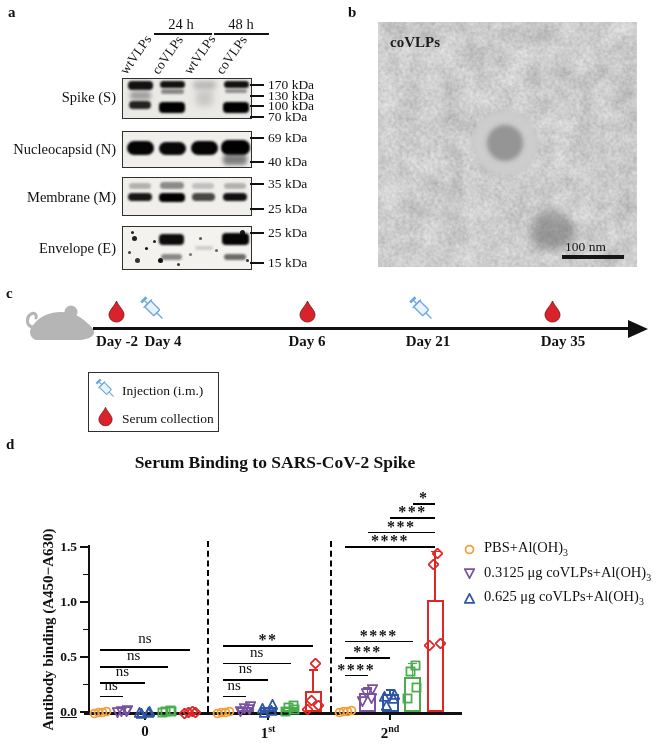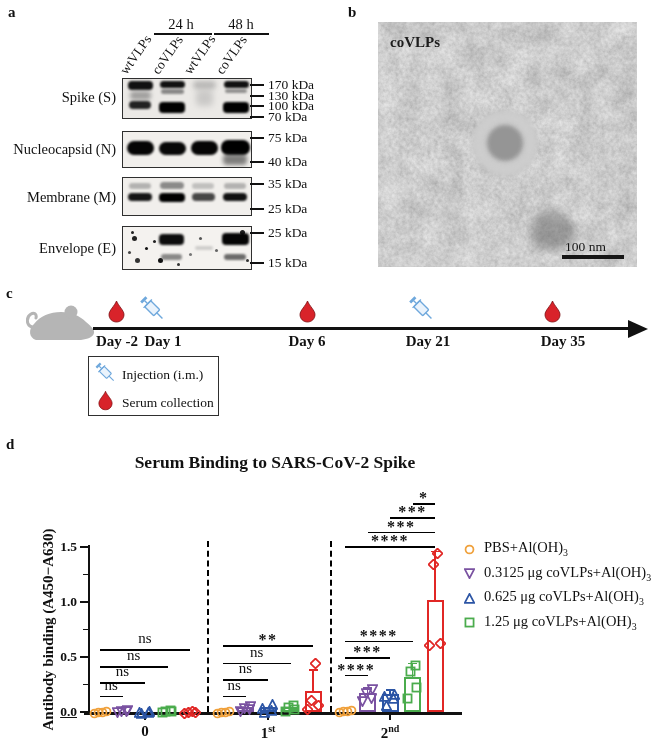--- a/index.html
+++ b/index.html
@@ -87,21 +87,21 @@
 
   <div class="rowlab" style="top:142px">Nucleocapsid (N)</div>
   <div class="blot" style="left:122px;top:131px;width:128px;height:35px">
     <div class="bd" style="left:4px;top:9px;width:27px;height:14px;border-radius:7px;background:#050505"></div>
     <div class="bd" style="left:36px;top:10px;width:27px;height:13px;border-radius:7px;background:#080808"></div>
     <div class="bd" style="left:68px;top:9px;width:27px;height:14px;border-radius:7px;background:#050505"></div>
     <div class="bd" style="left:98px;top:8px;width:29px;height:15px;border-radius:7px;background:#000"></div>
     <div class="bd" style="left:100px;top:22px;width:24px;height:11px;background:#333;opacity:.6;filter:blur(2px)"></div>
   </div>
   <div class="mwtick" style="top:137px"></div>
-    <div class="mwlab" style="top:131px">75 kDa</div>
+    <div class="mwlab" style="top:131px">69 kDa</div>
   <div class="mwtick" style="top:161px"></div>
     <div class="mwlab" style="top:155px">40 kDa</div>
 
   <div class="rowlab" style="top:190px">Membrane (M)</div>
   <div class="blot" style="left:122px;top:177px;width:128px;height:37px">
     <div class="bd" style="left:6px;top:5px;width:22px;height:6px;background:#777;opacity:.5"></div>
     <div class="bd" style="left:5px;top:15px;width:24px;height:8px;background:#161616"></div>
     <div class="bd" style="left:37px;top:4px;width:24px;height:7px;background:#555;opacity:.65"></div>
     <div class="bd" style="left:36px;top:15px;width:26px;height:9px;background:#000"></div>
     <div class="bd" style="left:69px;top:5px;width:22px;height:6px;background:#888;opacity:.45"></div>
@@ -205,26 +205,26 @@
       <rect x="7" y="11" width="12" height="8" rx="1" fill="#eaf3fc"></rect>
       <line x1="7" y1="9.5" x2="7" y2="20.5"></line>
       <line x1="19" y1="15" x2="26.5" y2="15"></line>
     </g>
   </svg>
   <svg class="abs" style="left:544px;top:300px" width="17" height="23" viewBox="0 0 17 23">
     <path d="M8.5 1 C6.5 6 1 10.5 1 14.5 C1 18.9 4.4 22 8.5 22 C12.6 22 16 18.9 16 14.5 C16 10.5 10.5 6 8.5 1 Z" fill="#d8232a" stroke="#7a0d10" stroke-width="0.8"></path>
   </svg>
 
   <div class="day" style="left:85px;top:334px">Day -2</div>
-  <div class="day" style="left:131px;top:334px">Day 1</div>
+  <div class="day" style="left:131px;top:334px">Day 4</div>
   <div class="day" style="left:275px;top:334px">Day 6</div>
   <div class="day" style="left:396px;top:334px">Day 21</div>
   <div class="day" style="left:531px;top:334px">Day 35</div>
 
-  <div class="cbox" style="left:88px;top:356px;width:129px;height:58px">
+  <div class="cbox" style="left:88px;top:372px;width:129px;height:58px">
     <svg class="abs" style="left:4px;top:3px" width="26" height="26" viewBox="0 0 28 30">
       <g transform="rotate(45 14 15)" stroke="#6fa8dc" fill="#ffffff" stroke-width="1.3">
         <rect x="0.5" y="11.5" width="2.6" height="7" fill="#6fa8dc" stroke="none"></rect>
         <line x1="3" y1="15" x2="7" y2="15"></line>
         <rect x="7" y="11" width="12" height="8" rx="1" fill="#eaf3fc"></rect>
         <line x1="7" y1="9.5" x2="7" y2="20.5"></line>
         <line x1="19" y1="15" x2="26.5" y2="15"></line>
       </g>
     </svg>
     <span class="icolab" style="left:33px;top:11px">Injection (i.m.)</span>
@@ -258,28 +258,20 @@
           </span>
         <span class="lg-text"><span>0.3125 μg coVLPs+Al(OH)</span><sub>3</sub></span>
       </div>
       <div class="lg-row">
         <span class="lg-marker">
             <svg width="11" height="11" viewBox="0 0 10 10">
               <polygon points="5,0.8 9.3,9 0.7,9" fill="none" stroke="#2c55a5" stroke-width="1.6"></polygon>
             </svg>
           </span>
         <span class="lg-text"><span>0.625 μg coVLPs+Al(OH)</span><sub>3</sub></span>
-      </div>
-      <div class="lg-row">
-        <span class="lg-marker">
-            <svg width="11" height="11" viewBox="0 0 10 10">
-              <rect x="1.3" y="1.3" width="7.4" height="7.4" fill="none" stroke="#4bac4d" stroke-width="1.6"></rect>
-            </svg>
-          </span>
-        <span class="lg-text"><span>1.25 μg coVLPs+Al(OH)</span><sub>3</sub></span>
       </div>
     </div>
   <div style="position: absolute; left: 88px; top: 115px; width: 2.2px; height: 169px; background: rgb(17, 17, 17);"></div>
       <div style="position: absolute; left: 84px; top: 282px; width: 378px; height: 2.6px; background: rgb(17, 17, 17);"></div>
       <div style="position: absolute; left: 80px; top: 281px; width: 9px; height: 2px; background: rgb(17, 17, 17);"></div>
       <div class="ticklab" style="position: absolute; left: 50px; top: 274px; width: 27px; text-align: right; text-decoration: underline;">0.0</div>
       <div style="position: absolute; left: 80px; top: 226px; width: 9px; height: 2px; background: rgb(17, 17, 17);"></div>
       <div class="ticklab" style="position: absolute; left: 50px; top: 219px; width: 27px; text-align: right;">0.5</div>
       <div style="position: absolute; left: 80px; top: 171px; width: 9px; height: 2px; background: rgb(17, 17, 17);"></div>
       <div class="ticklab" style="position: absolute; left: 50px; top: 164px; width: 27px; text-align: right;">1.0</div>

